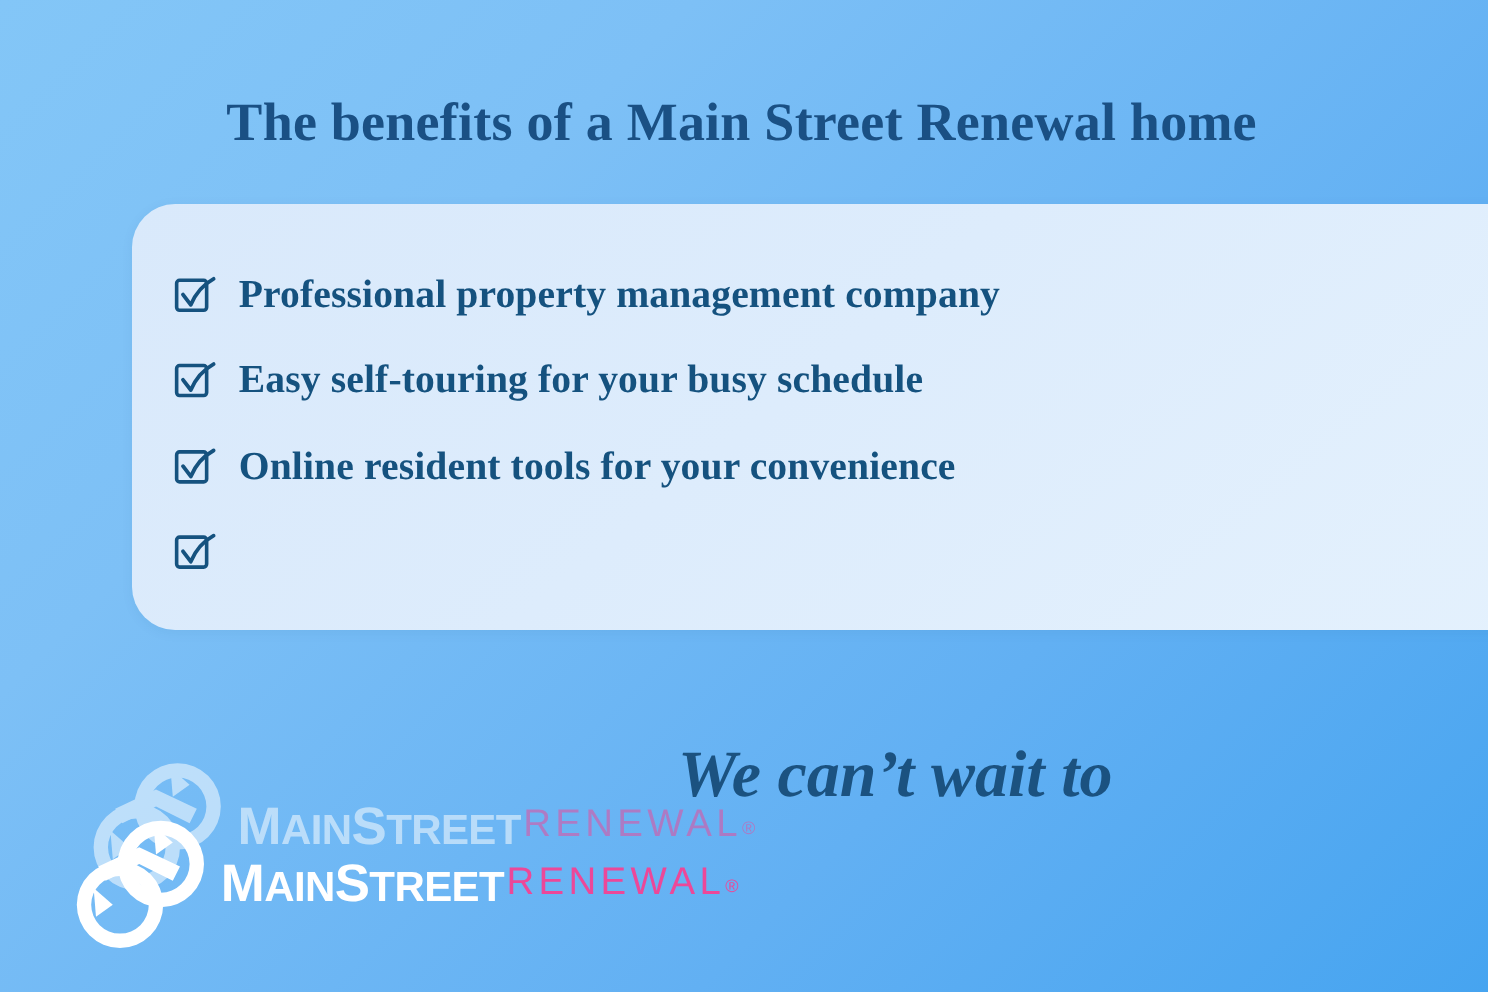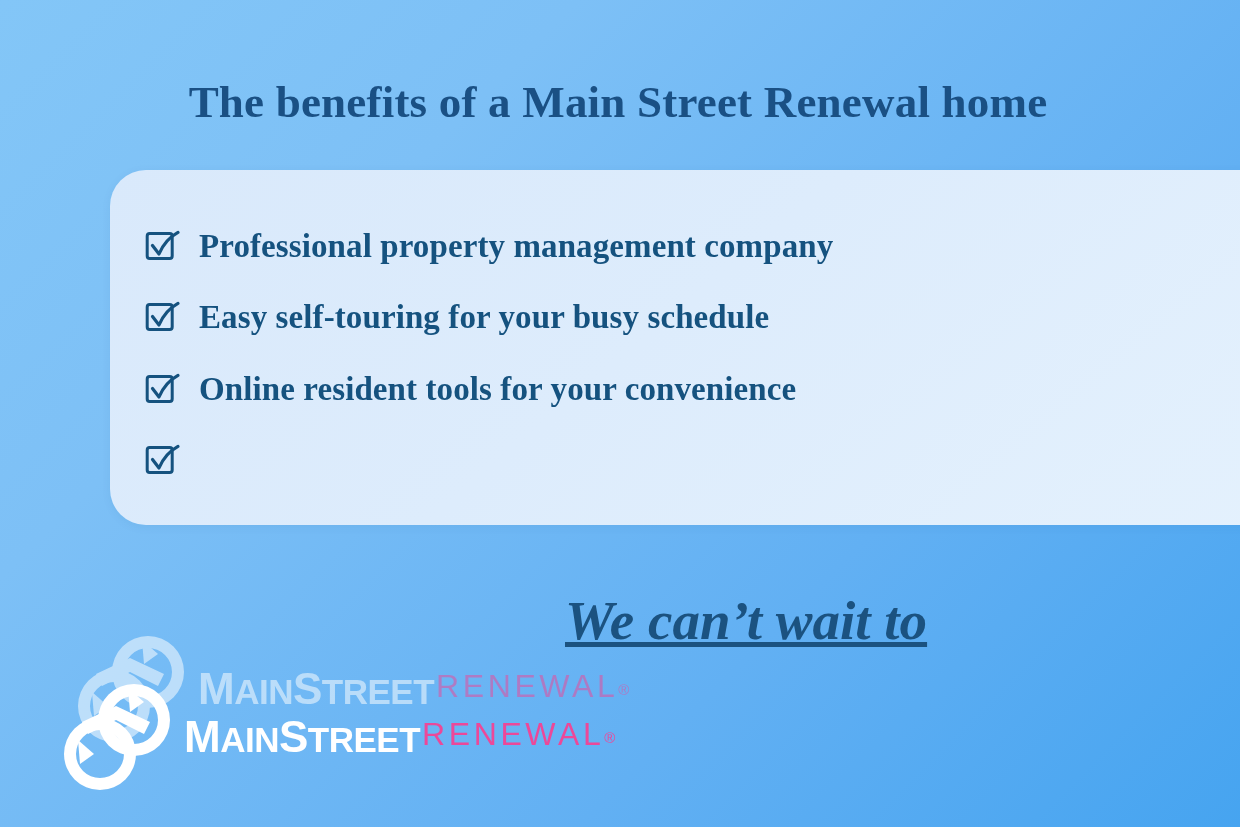--- a/index.html
+++ b/index.html
@@ -77,30 +77,29 @@
     line-height: 38px;
     color: #15527f;
     letter-spacing: 0.1px;
     white-space: nowrap;
   }
 
   
   .tagline {
     position: absolute;
     left: 565px;
-    top: 588px;
+    top: 612px;
     width: 620px;
     font-family: "Liberation Serif", "DejaVu Serif", serif;
     font-weight: bold;
     font-style: italic;
     font-size: 55px;
     line-height: 65px;
     color: #1b5280;
     text-align: left;
-    text-decoration: underline;
   }
   .tagline .line { display: block; white-space: nowrap; }
   .tagline .line-2 { margin-top: 0px; }
 
   
   .logo-lockup {
     position: absolute;
     display: flex;
     align-items: center;
     gap: 8px;

